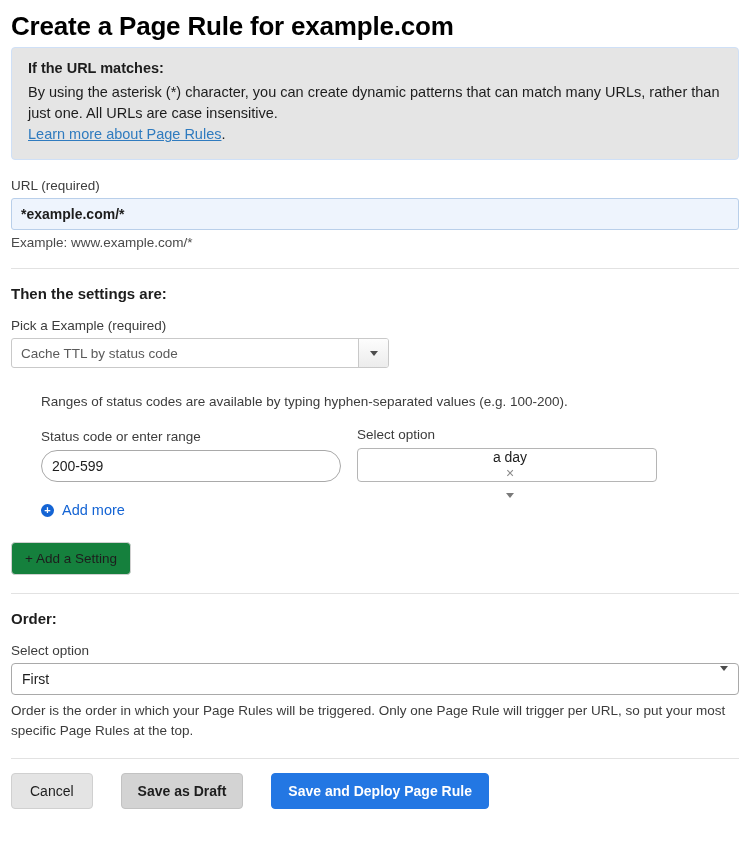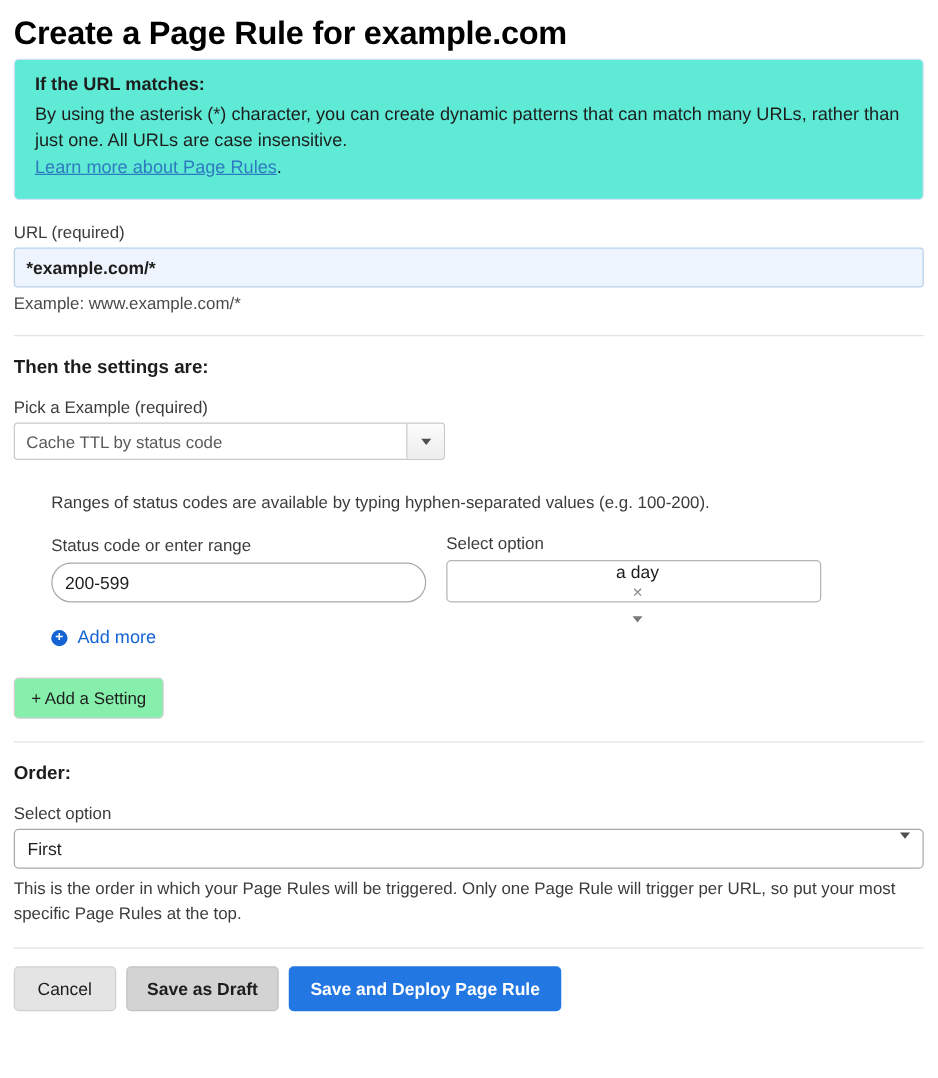--- a/index.html
+++ b/index.html
@@ -20,21 +20,21 @@
   }
   .page-title {
     font-size: 26px;
     font-weight: bold;
     color: #000000;
     margin: 11px 0 5px 0;
     letter-spacing: -0.2px;
   }
   
   .callout {
-    background: #5eead4;
+    background: #e5e5e5;
     border: 1px solid #cfe0f7;
     border-radius: 4px;
     padding: 12px 16px 14px 16px;
     margin-bottom: 18px;
   }
   .callout-title {
     font-weight: bold;
     font-size: 14.5px;
     color: #1d1d1d;
     margin-bottom: 6px;
@@ -86,21 +86,21 @@
   }
   
   .select-combo {
     display: inline-flex;
     align-items: stretch;
     height: 30px;
     border: 1px solid #c9c9c9;
     border-radius: 3px;
     overflow: hidden;
     background: #fff;
-    width: 345px;
+    width: 378px;
   }
   .select-combo .sc-value {
     flex: 1;
     display: flex;
     align-items: center;
     padding: 0 9px;
     font-size: 13.5px;
     color: #5a5a5a;
   }
   .select-combo .sc-arrow {
@@ -205,21 +205,21 @@
     line-height: 13px;
     text-align: center;
     font-weight: bold;
     display: inline-block;
   }
   .add-more-text {
     color: #1464d4;
     font-size: 14.5px;
   }
   .btn-gray {
-    background: #86efac;
+    background: #15803d;
     border: 1px solid #d0d0d0;
     border-radius: 4px;
     font-size: 13.5px;
     color: #1d1d1d;
     padding: 8px 13px;
     cursor: pointer;
     font-family: "Liberation Sans", sans-serif;
   }
   .add-setting-wrap { margin: 24px 0 0 0; }
   
@@ -248,21 +248,21 @@
     margin-top: 6px;
   }
   
   .footer-divider {
     border: none;
     border-top: 1px solid #e2e2e2;
     margin: 18px 0 14px 0;
   }
   .footer {
     display: flex;
-    gap: 8px;
+    gap: 28px;
     align-items: flex-start;
     padding-bottom: 16px;
   }
   .btn-cancel {
     background: #e4e4e4;
     border: 1px solid #d0d0d0;
     border-radius: 4px;
     font-size: 14px;
     padding: 9px 18px;
     cursor: pointer;
@@ -356,21 +356,21 @@
   </div>
 
   <hr class="divider">
 
   <div class="order-title">Order:</div>
   <div class="field-label">Select option</div>
   <div class="order-select">
     <span class="os-value">First</span>
     <span><span class="caret-down"></span></span>
   </div>
-  <div class="order-hint">This is the order in which your Page Rules will be triggered. Only one Page Rule will trigger per URL, so put your most specific Page Rules at the top.</div>
+  <div class="order-hint">Order is the order in which your Page Rules will be triggered. Only one Page Rule will trigger per URL, so put your most specific Page Rules at the top.</div>
 
   <hr class="footer-divider">
 
   <div class="footer">
     <button class="btn-cancel">Cancel</button>
     <button class="btn-draft">Save as Draft</button>
     <button class="btn-primary">Save and Deploy Page Rule</button>
   </div>
 
 </div>

